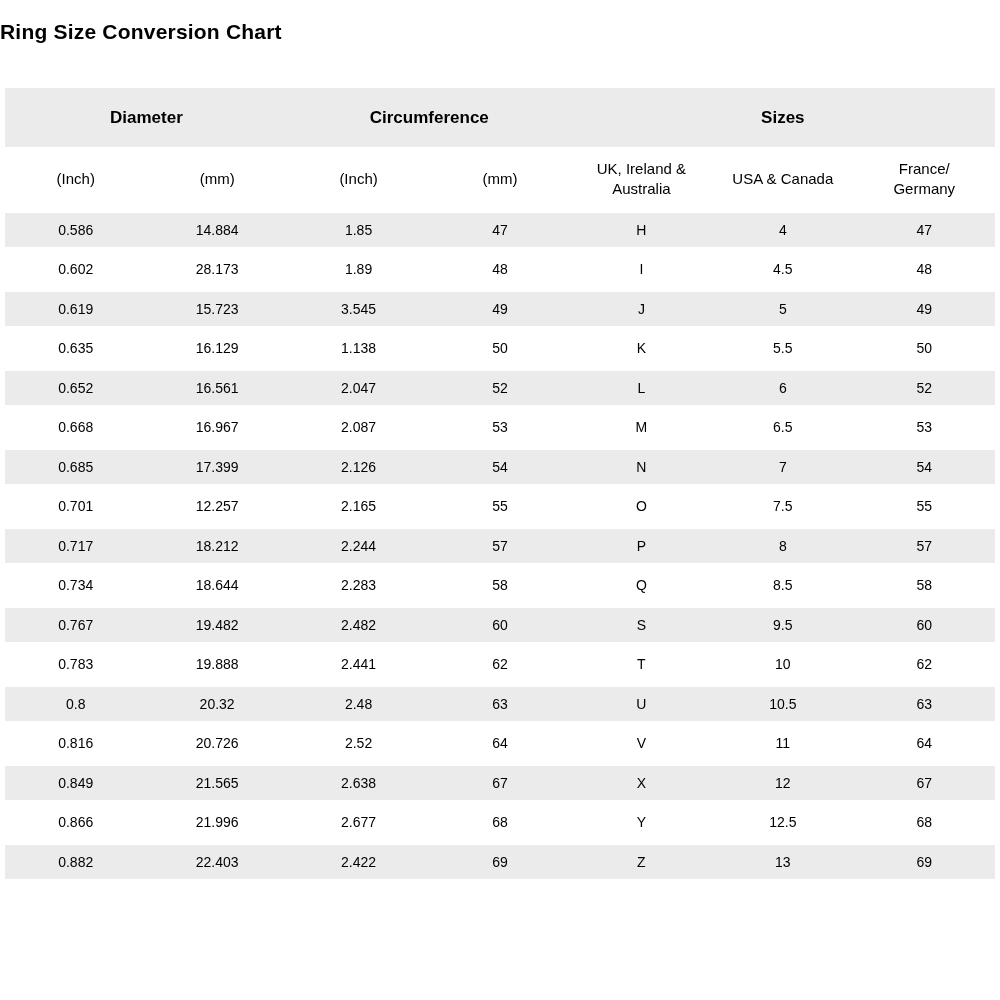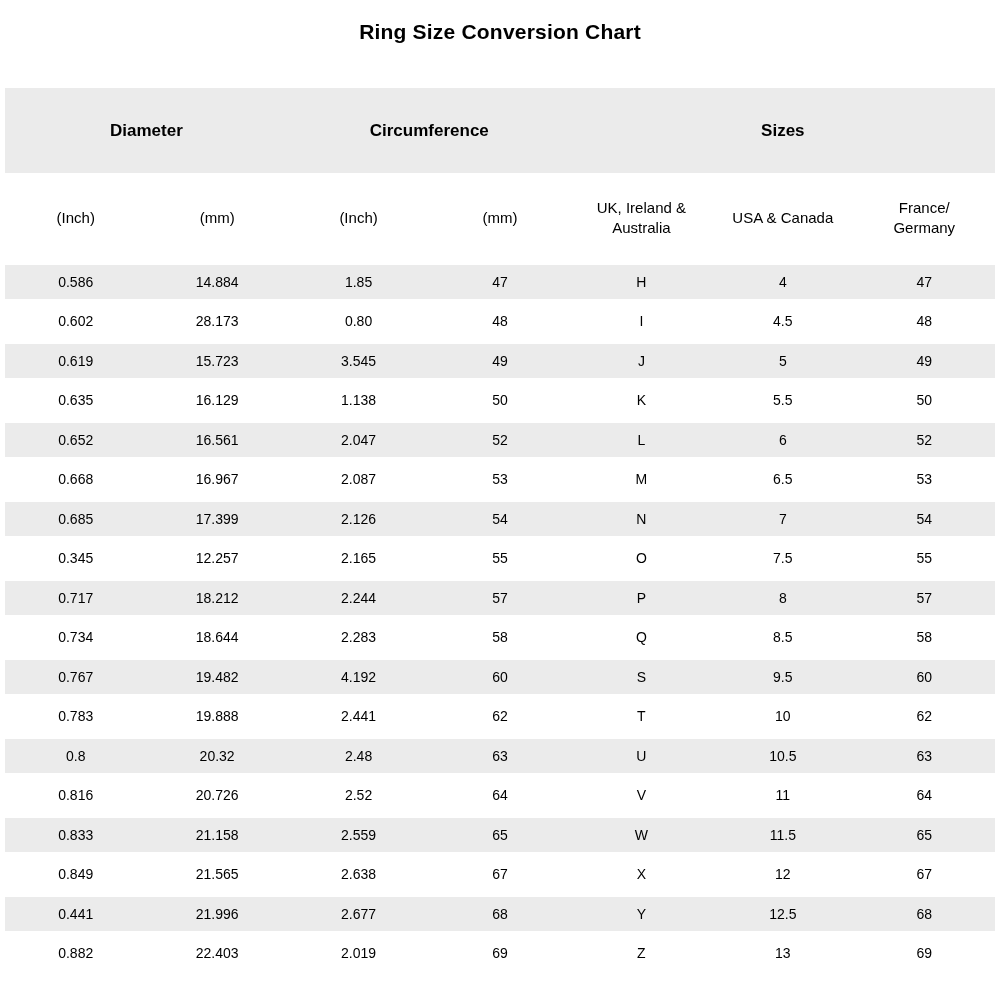--- a/index.html
+++ b/index.html
@@ -7,37 +7,37 @@
     padding: 0;
     width: 1000px;
     height: 1000px;
     background: #ffffff;
     color: #000000;
     font-family: "Liberation Sans", "DejaVu Sans", sans-serif;
     -webkit-font-smoothing: antialiased;
   }
   .page-title {
     margin: 20px 0 0 0;
-    text-align: center;
+    text-align: left;
     font-size: 21px;
     font-weight: bold;
     line-height: 24px;
     letter-spacing: 0.2px;
   }
   .table-wrap {
     margin: 44px 5px 0 5px;
   }
   table {
     width: 100%;
     border-collapse: separate;
     border-spacing: 0;
     table-layout: fixed;
   }
   thead th {
-    padding: 18px;
+    padding: 5px;
     text-align: center;
     vertical-align: middle;
     margin-left: 6px;
   }
   thead th.group {
     background: #ebebeb;
     height: 49px;
     font-size: 17px;
     font-weight: bold;
   }
@@ -95,21 +95,21 @@
     <td>14.884</td>
     <td>1.85</td>
     <td>47</td>
     <td>H</td>
     <td>4</td>
     <td>47</td>
   </tr>
         <tr>
     <td>0.602</td>
     <td>28.173</td>
-    <td>0.80</td>
+    <td>1.89</td>
     <td>48</td>
     <td>I</td>
     <td>4.5</td>
     <td>48</td>
   </tr>
         <tr>
     <td>0.619</td>
     <td>15.723</td>
     <td>3.545</td>
     <td>49</td>
@@ -147,21 +147,21 @@
         <tr>
     <td>0.685</td>
     <td>17.399</td>
     <td>2.126</td>
     <td>54</td>
     <td>N</td>
     <td>7</td>
     <td>54</td>
   </tr>
         <tr>
-    <td>0.345</td>
+    <td>0.701</td>
     <td>12.257</td>
     <td>2.165</td>
     <td>55</td>
     <td>O</td>
     <td>7.5</td>
     <td>55</td>
   </tr>
         <tr>
     <td>0.717</td>
     <td>18.212</td>
@@ -176,21 +176,21 @@
     <td>18.644</td>
     <td>2.283</td>
     <td>58</td>
     <td>Q</td>
     <td>8.5</td>
     <td>58</td>
   </tr>
         <tr>
     <td>0.767</td>
     <td>19.482</td>
-    <td>4.192</td>
+    <td>2.482</td>
     <td>60</td>
     <td>S</td>
     <td>9.5</td>
     <td>60</td>
   </tr>
         <tr>
     <td>0.783</td>
     <td>19.888</td>
     <td>2.441</td>
     <td>62</td>
@@ -210,50 +210,41 @@
         <tr>
     <td>0.816</td>
     <td>20.726</td>
     <td>2.52</td>
     <td>64</td>
     <td>V</td>
     <td>11</td>
     <td>64</td>
   </tr>
         <tr>
-    <td>0.833</td>
-    <td>21.158</td>
-    <td>2.559</td>
-    <td>65</td>
-    <td>W</td>
-    <td>11.5</td>
-    <td>65</td>
-  </tr>
-        <tr>
     <td>0.849</td>
     <td>21.565</td>
     <td>2.638</td>
     <td>67</td>
     <td>X</td>
     <td>12</td>
     <td>67</td>
   </tr>
         <tr>
-    <td>0.441</td>
+    <td>0.866</td>
     <td>21.996</td>
     <td>2.677</td>
     <td>68</td>
     <td>Y</td>
     <td>12.5</td>
     <td>68</td>
   </tr>
         <tr>
     <td>0.882</td>
     <td>22.403</td>
-    <td>2.019</td>
+    <td>2.422</td>
     <td>69</td>
     <td>Z</td>
     <td>13</td>
     <td>69</td>
   </tr>
       </tbody>
   </table>
 </div>
 
 </body></html>

